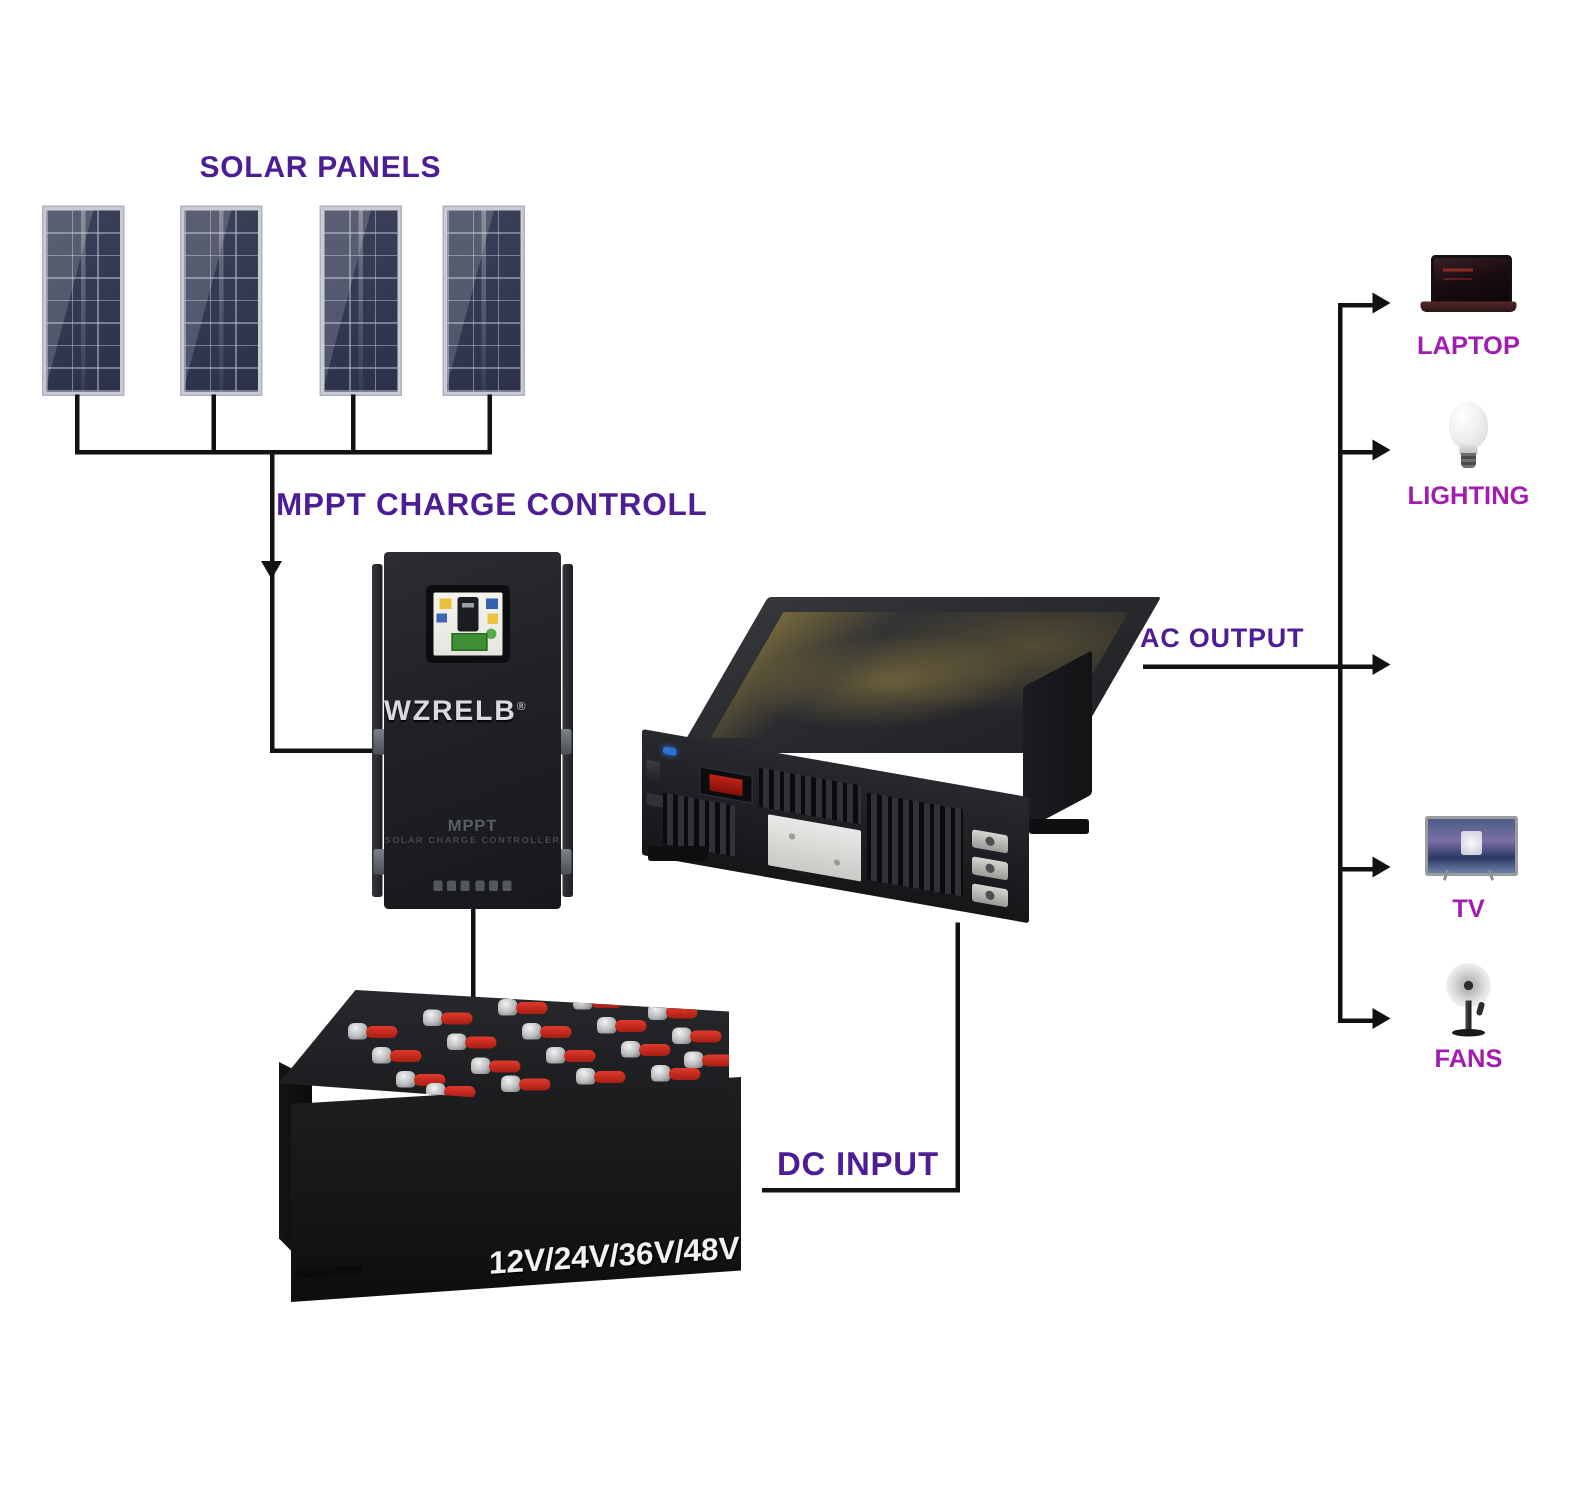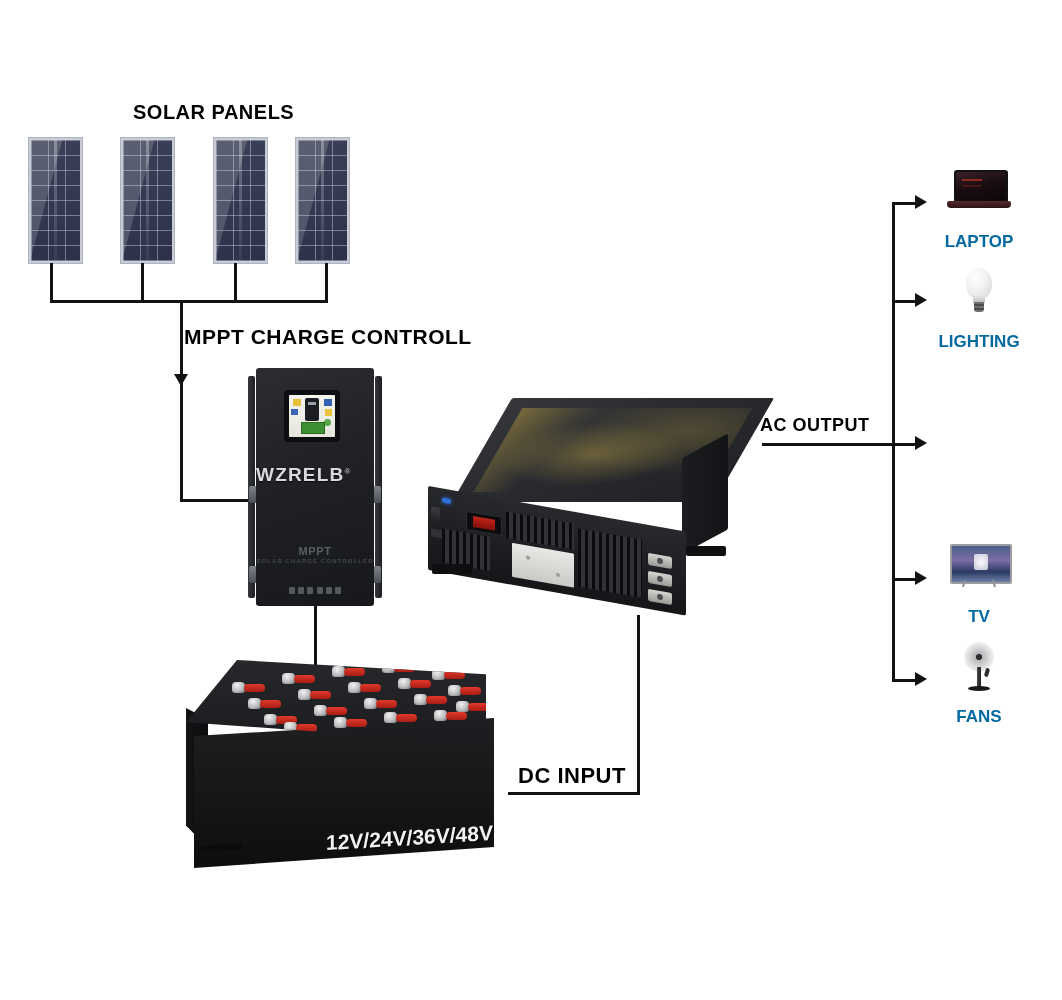--- a/index.html
+++ b/index.html
@@ -11,21 +11,21 @@
     position:relative;
   }
   #stage{position:absolute;left:0;top:0;width:1062px;height:1000px;}
   .abs{position:absolute;}
 
   
   .lbl{
     position:absolute;
     font-family:"Liberation Sans", sans-serif;
     font-weight:bold;
-    color:#000000;
+    color:#4c1d95;
     white-space:nowrap;
     letter-spacing:.5px;
     -webkit-font-smoothing:none;
   }
   .lbl-solar{left:133px;top:101px;font-size:20px;}
   .lbl-mppt{left:184px;top:325px;font-size:21px;}
   .lbl-ac{left:760px;top:415px;font-size:18px;}
   .lbl-dc{left:518px;top:763px;font-size:22px;}
   .appl-lbl{font-size:17px;text-align:center;}
 
@@ -233,21 +233,21 @@
   .bat-txt2{
     position:absolute;left:136px;top:143px;
     color:#ffffff;font-size:27px;font-weight:bold;
     text-shadow:1px 1px 2px rgba(0,0,0,.95);
     transform:skewY(-3.5deg);white-space:nowrap;
   }
 
   
   .appl{position:absolute;width:110px;text-align:center;}
   .appl .art{height:52px;position:relative;margin:0 auto;}
-  .appl .appl-lbl{margin-top:14px;display:block;color:#0369a1;font-weight:bold;}
+  .appl .appl-lbl{margin-top:3px;display:block;color:#a21caf;font-weight:bold;}
 
   
   .lap-screen{
     position:absolute;left:50%;margin-left:-25px;top:4px;width:50px;height:31px;
     background:linear-gradient(165deg,#3a2126 0%,#1a0d10 45%,#0b0609 100%);
     border:2px solid #141112;border-radius:3px 3px 0 0;
   }
   .lap-screen::after{
     content:"";position:absolute;left:6px;top:7px;width:20px;height:2px;
     background:#8f2a23;box-shadow:0 6px 0 -0.5px rgba(143,42,35,.75);

